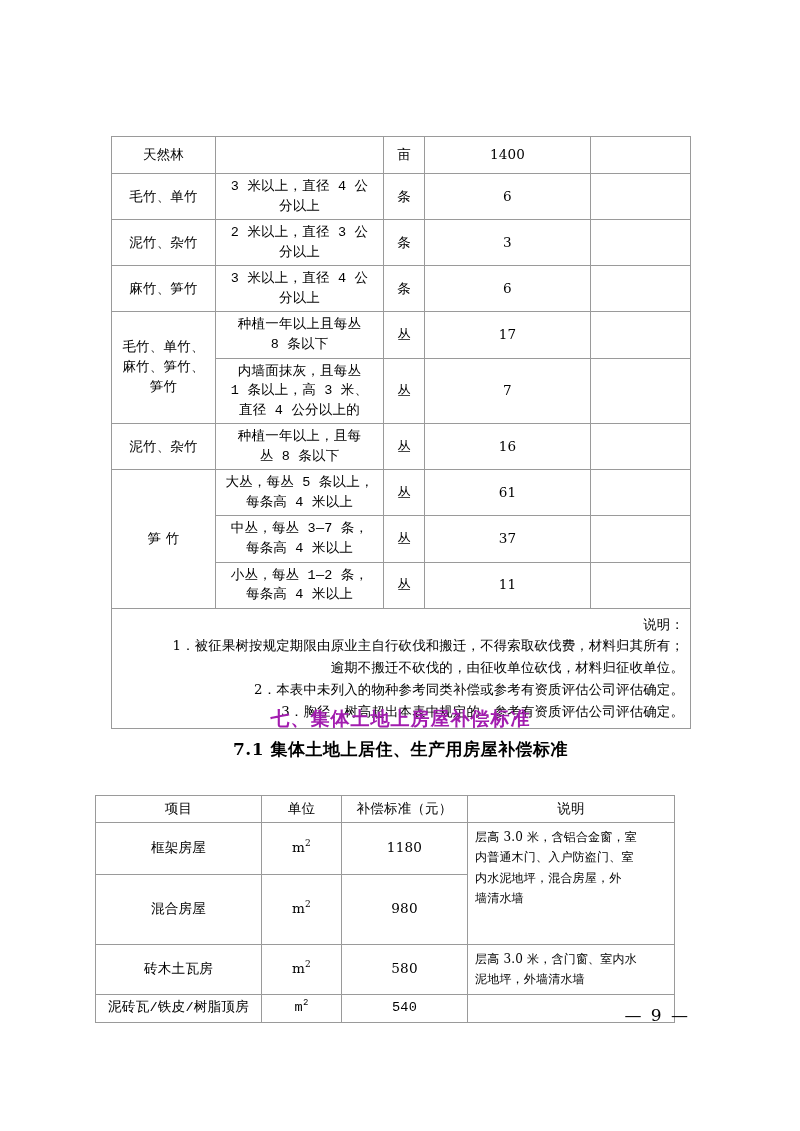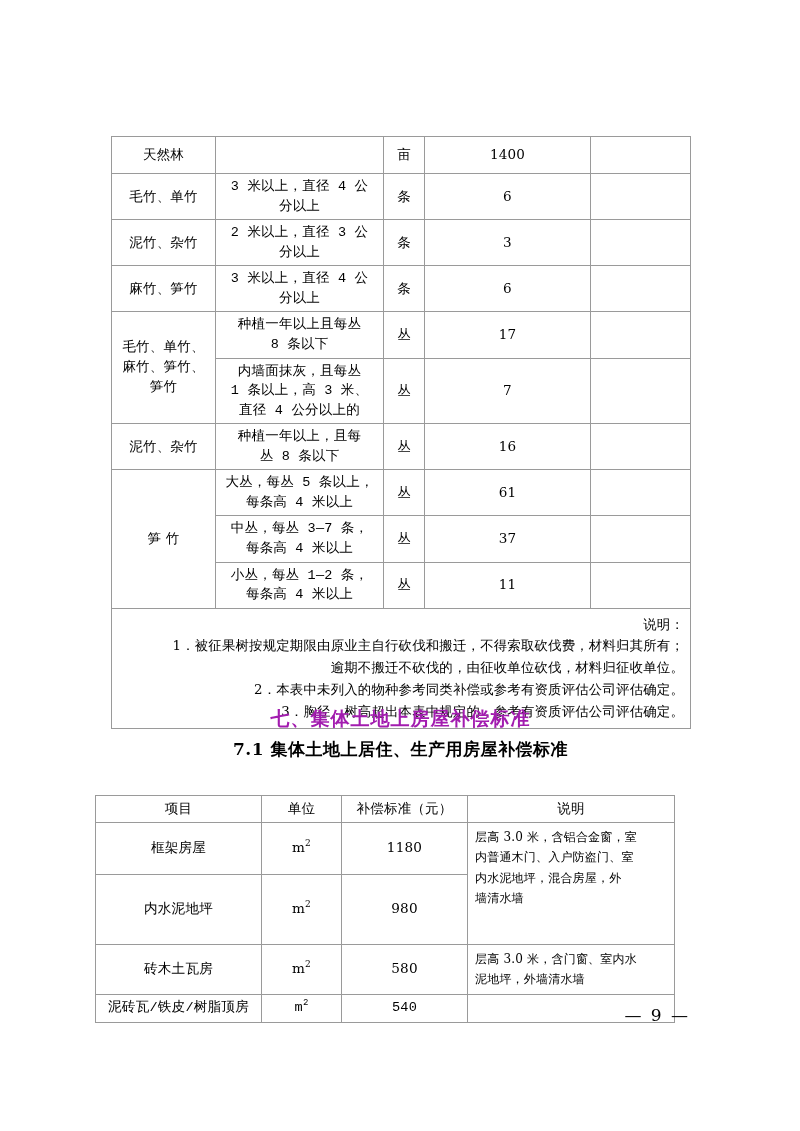--- a/index.html
+++ b/index.html
@@ -283,21 +283,21 @@
         <td><span>m</span><span class="sup">2</span></td>
         <td>1180</td>
         <td rowspan="2" class="memo">
           <div>层高 3.0 米，含铝合金窗，室</div>
           <div>内普通木门、入户防盗门、室</div>
           <div>内水泥地坪，混合房屋，外</div>
           <div>墙清水墙</div>
         </td>
       </tr>
       <tr style="height:70px;">
-        <td>内水泥地坪</td>
+        <td>混合房屋</td>
         <td><span>m</span><span class="sup">2</span></td>
         <td>980</td>
       </tr>
       <tr style="height:50px;">
         <td>砖木土瓦房</td>
         <td><span>m</span><span class="sup">2</span></td>
         <td>580</td>
         <td class="memo">
           <div>层高 3.0 米，含门窗、室内水</div>
           <div>泥地坪，外墙清水墙</div>

